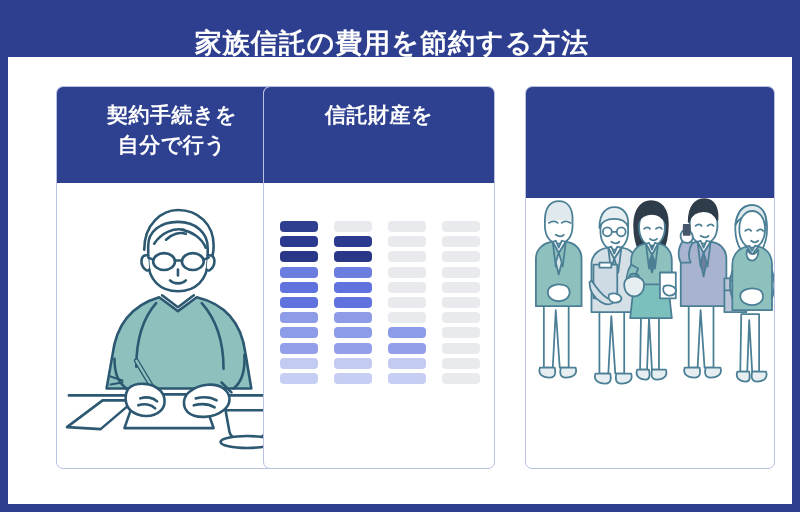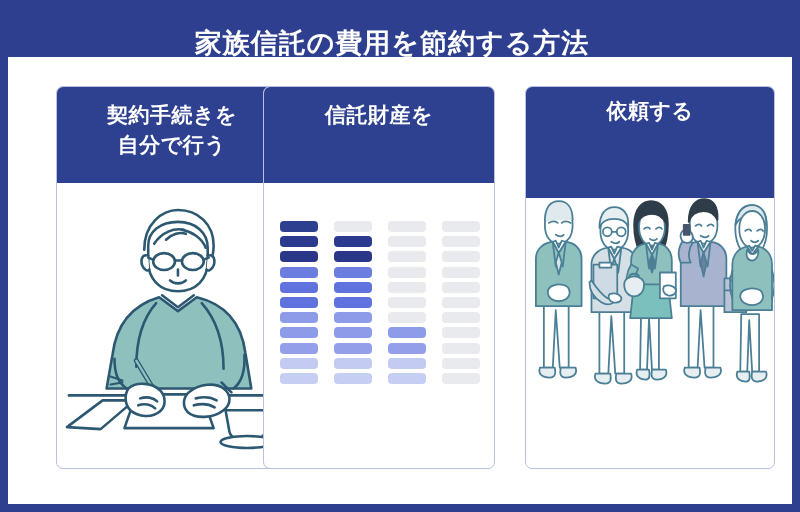--- a/index.html
+++ b/index.html
@@ -276,21 +276,20 @@
                 <div class="bar-seg" style="top: 121.6px; background: rgb(233, 234, 237);"></div>
                 <div class="bar-seg" style="top: 136.8px; background: rgb(233, 234, 237);"></div>
                 <div class="bar-seg" style="top: 152px; background: rgb(233, 234, 237);"></div>
               </div>
             </div>
         </div>
       </div>
 
       <div class="card c3">
         <div class="card-head">
-          <span class="ln">依頼する</span>
         </div>
         <div class="card-art">
           <svg viewBox="0 0 250 272" xmlns="http://www.w3.org/2000/svg">
             <defs>
               <g id="legs">
                 <path d="M-14 86 L-14 150 L-5 150 L-2 92 L2 150 L11 150 L11 86 Z" fill="#ffffff" stroke="#4b7f96" stroke-width="1.8"></path>
                 <path d="M-18 150 C-20 156 -16 160 -8 160 C-2 160 -2 155 -3 150 Z" fill="#e7eef2" stroke="#4b7f96" stroke-width="1.8"></path>
                 <path d="M3 150 C2 155 2 160 8 160 C16 160 20 156 18 150 Z" fill="#e7eef2" stroke="#4b7f96" stroke-width="1.8"></path>
               </g>
             </defs>

